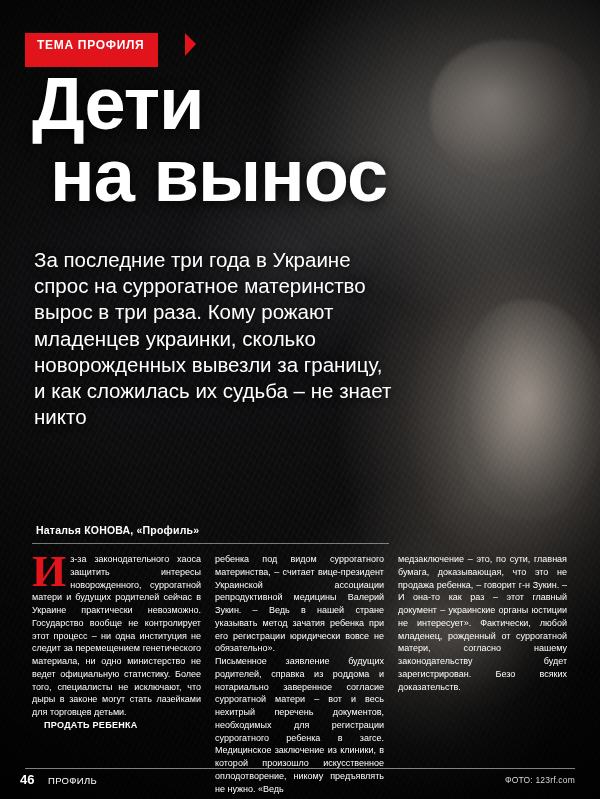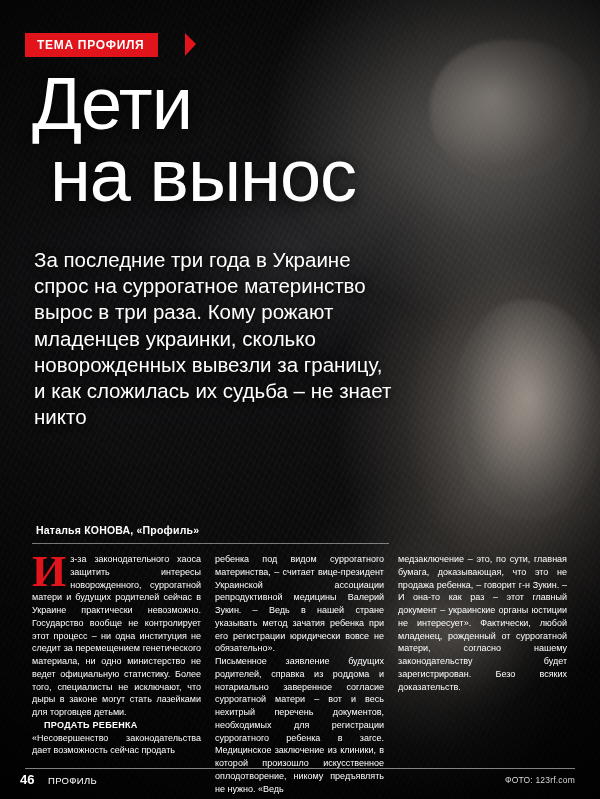--- a/index.html
+++ b/index.html
@@ -71,40 +71,40 @@
 
   
   .rubric {
     position: absolute;
     left: 25px; top: 33px;
     background: #e1141b;
     color: #ffffff;
     font-size: 12px;
     font-weight: bold;
     letter-spacing: 0.7px;
-    padding: 6px 14px 6px 12px;
+    padding: 6px 14px 16px 12px;
     line-height: 1;
   }
   .rubric-tail {
     position: absolute;
     left: 185px; top: 33px;
     width: 0; height: 0;
     border-top: 11px solid transparent;
     border-bottom: 12px solid transparent;
     border-left: 11px solid #e1141b;
   }
 
   
   .headline {
     position: absolute;
     left: 32px; top: 72px;
     width: 430px;
     color: #ffffff;
     font-family: "Liberation Sans", sans-serif;
-    font-weight: normal;
+    font-weight: bold;
     font-size: 74px;
     line-height: 0.86;
     letter-spacing: -1px;
     text-shadow: 0 2px 14px rgba(0,0,0,0.9);
   }
   .headline .l2 {
     display: block;
     margin-top: 8px;
     margin-left: 18px;
   }
@@ -236,21 +236,20 @@
   <div class="deck">За последние три года в Украине спрос на суррогатное материнство вырос в три раза. Кому рожают младенцев украинки, сколько новорожденных вывезли за границу, и как сложилась их судьба – не знает никто</div>
 
   <div class="byline">Наталья КОНОВА, «Профиль»</div>
   <div class="byline-rule"></div>
 
   <div class="cols">
 
     <div class="col">
       <p><span class="dropcap">И</span><span>з-за законодательного хаоса защитить интересы новорожденного, суррогатной матери и будущих родителей сейчас в Украине практически невозможно. Государство вообще не контролирует этот процесс – ни одна институция не следит за перемещением генетического материала, ни одно министерство не ведет официальную статистику. Более того, специалисты не исключают, что дыры в законе могут стать лазейками для торговцев детьми.</span></p>
       <p class="subhead">ПРОДАТЬ РЕБЕНКА</p>
-      <p>«Несовершенство законодательства дает возможность сейчас продать</p>
     </div>
 
     <div class="col">
       <p>ребенка под видом суррогатного материнства, – считает вице-президент Украинской ассоциации репродуктивной медицины Валерий Зукин. – Ведь в нашей стране указывать метод зачатия ребенка при его регистрации юридически вовсе не обязательно».</p>
       <p>Письменное заявление будущих родителей, справка из роддома и нотариально заверенное согласие суррогатной матери – вот и весь нехитрый перечень документов, необходимых для регистрации суррогатного ребенка в загсе. Медицинское заключение из клиники, в которой произошло искусственное оплодотворение, никому предъявлять не нужно. «Ведь</p>
     </div>
 
     <div class="col">
       <p>медзаключение – это, по сути, главная бумага, доказывающая, что это не продажа ребенка, – говорит г-н Зукин. – И она-то как раз – этот главный документ – украинские органы юстиции не интересует». Фактически, любой младенец, рожденный от суррогатной матери, согласно нашему законодательству будет зарегистрирован. Безо всяких доказательств.</p>
     </div>

